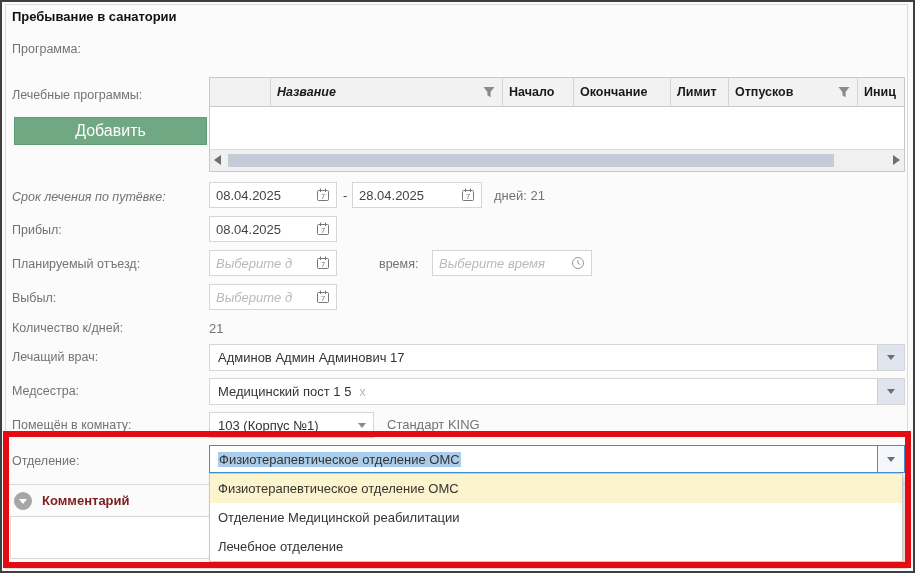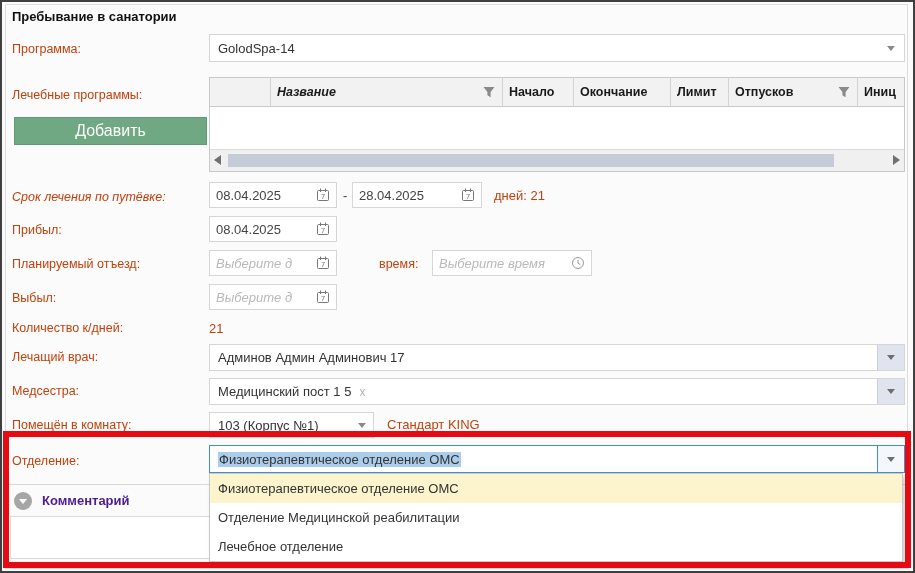--- a/index.html
+++ b/index.html
@@ -1,21 +1,21 @@
 <!DOCTYPE html>
 <html><head>
 <meta charset="utf-8">
 <style>
   html,body{margin:0;padding:0;}
   body{font-family:"Liberation Sans","DejaVu Sans",sans-serif;background:#e9e9e9;}
   .window{position:relative;width:915px;height:573px;box-sizing:border-box;
     background:#fbfbfb;border:2px solid #3f3f3f;overflow:hidden;}
   .frame{position:absolute;left:3px;top:2px;width:901px;height:563px;
     border:1px solid #dcdcdc;pointer-events:none;}
-  .lbl{position:absolute;font-size:12.5px;color:#c2410c;white-space:nowrap;}
+  .lbl{position:absolute;font-size:12.5px;color:#737373;white-space:nowrap;}
   .title{position:absolute;left:10px;top:7px;font-size:13px;font-weight:bold;color:#111;}
   
   .combo{position:absolute;box-sizing:border-box;background:#fff;border:1px solid #d6d6d6;
     display:flex;align-items:center;padding-left:8px;font-size:13px;color:#333;}
   .combo .tri{margin-left:auto;margin-right:9px;width:0;height:0;
     border-left:4px solid transparent;border-right:4px solid transparent;border-top:5px solid #8a8a8a;}
   .arrowbtn{margin-left:auto;width:26px;align-self:stretch;display:flex;align-items:center;
     justify-content:center;background:#e0e4ee;border-left:1px solid #c9cede;}
   .arrowbtn .tri2{width:0;height:0;border-left:4px solid transparent;border-right:4px solid transparent;
     border-top:5px solid #6e6e6e;}
@@ -53,42 +53,38 @@
   .ddopt{height:29px;line-height:29px;padding-left:8px;font-size:13px;color:#333;
     white-space:nowrap;overflow:hidden;cursor:pointer;}
   .ddopt.hl{background:#fcf4cc;}
   
   .comment-bar{position:absolute;left:4px;top:482px;width:901px;height:31px;
     border-top:1px solid #d9d9d9;background:#fbfbfb;}
   .cc-circle{position:absolute;left:8px;top:7px;width:18px;height:18px;border-radius:50%;
     background:#a6a6a6;display:flex;align-items:center;justify-content:center;cursor:pointer;}
   .cc-circle .tri3{width:0;height:0;border-left:4px solid transparent;border-right:4px solid transparent;
     border-top:5px solid #fff;margin-top:1px;}
-  .comment-title{position:absolute;left:36px;top:8px;font-size:13px;font-weight:bold;color:#4c1d95;}
+  .comment-title{position:absolute;left:36px;top:8px;font-size:13px;font-weight:bold;color:#7f1d1d;}
   .comment-box{position:absolute;left:8px;top:514px;width:893px;height:43px;box-sizing:border-box;
     background:#fff;border:1px solid #d9d9d9;z-index:1;}
   
   .redbox{position:absolute;left:1px;top:429px;width:908px;height:137px;box-sizing:border-box;
     border:6px solid #e60a12;z-index:10;pointer-events:none;}
   .nurse-x{color:#b5b5b5;font-size:12px;margin-left:8px;}
   .dash{position:absolute;font-size:13px;color:#444;}
 </style>
 </head>
 <body>
 
 <div class="window">
   <div class="frame"></div>
 
   <div class="title">Пребывание в санатории</div>
 
   <div class="lbl" style="left:10px;top:40px;">Программа:</div>
-  <div class="combo" style="left:207px;top:32px;width:696px;height:28px;">
-    <span>GolodSpa-14</span>
-    <span class="tri"></span>
-  </div>
 
   <div class="lbl" style="left:10px;top:86px;">Лечебные программы:</div>
   <div class="grid">
     <div class="grid-head">
       <div class="gcell" style="width:61px;">
         <span></span>
       </div>
       <div class="gcell" style="width:232px;font-style:italic;">
         <span>Название</span>
         <svg class="icon14" style="margin-left:auto;" viewBox="0 0 14 14">

